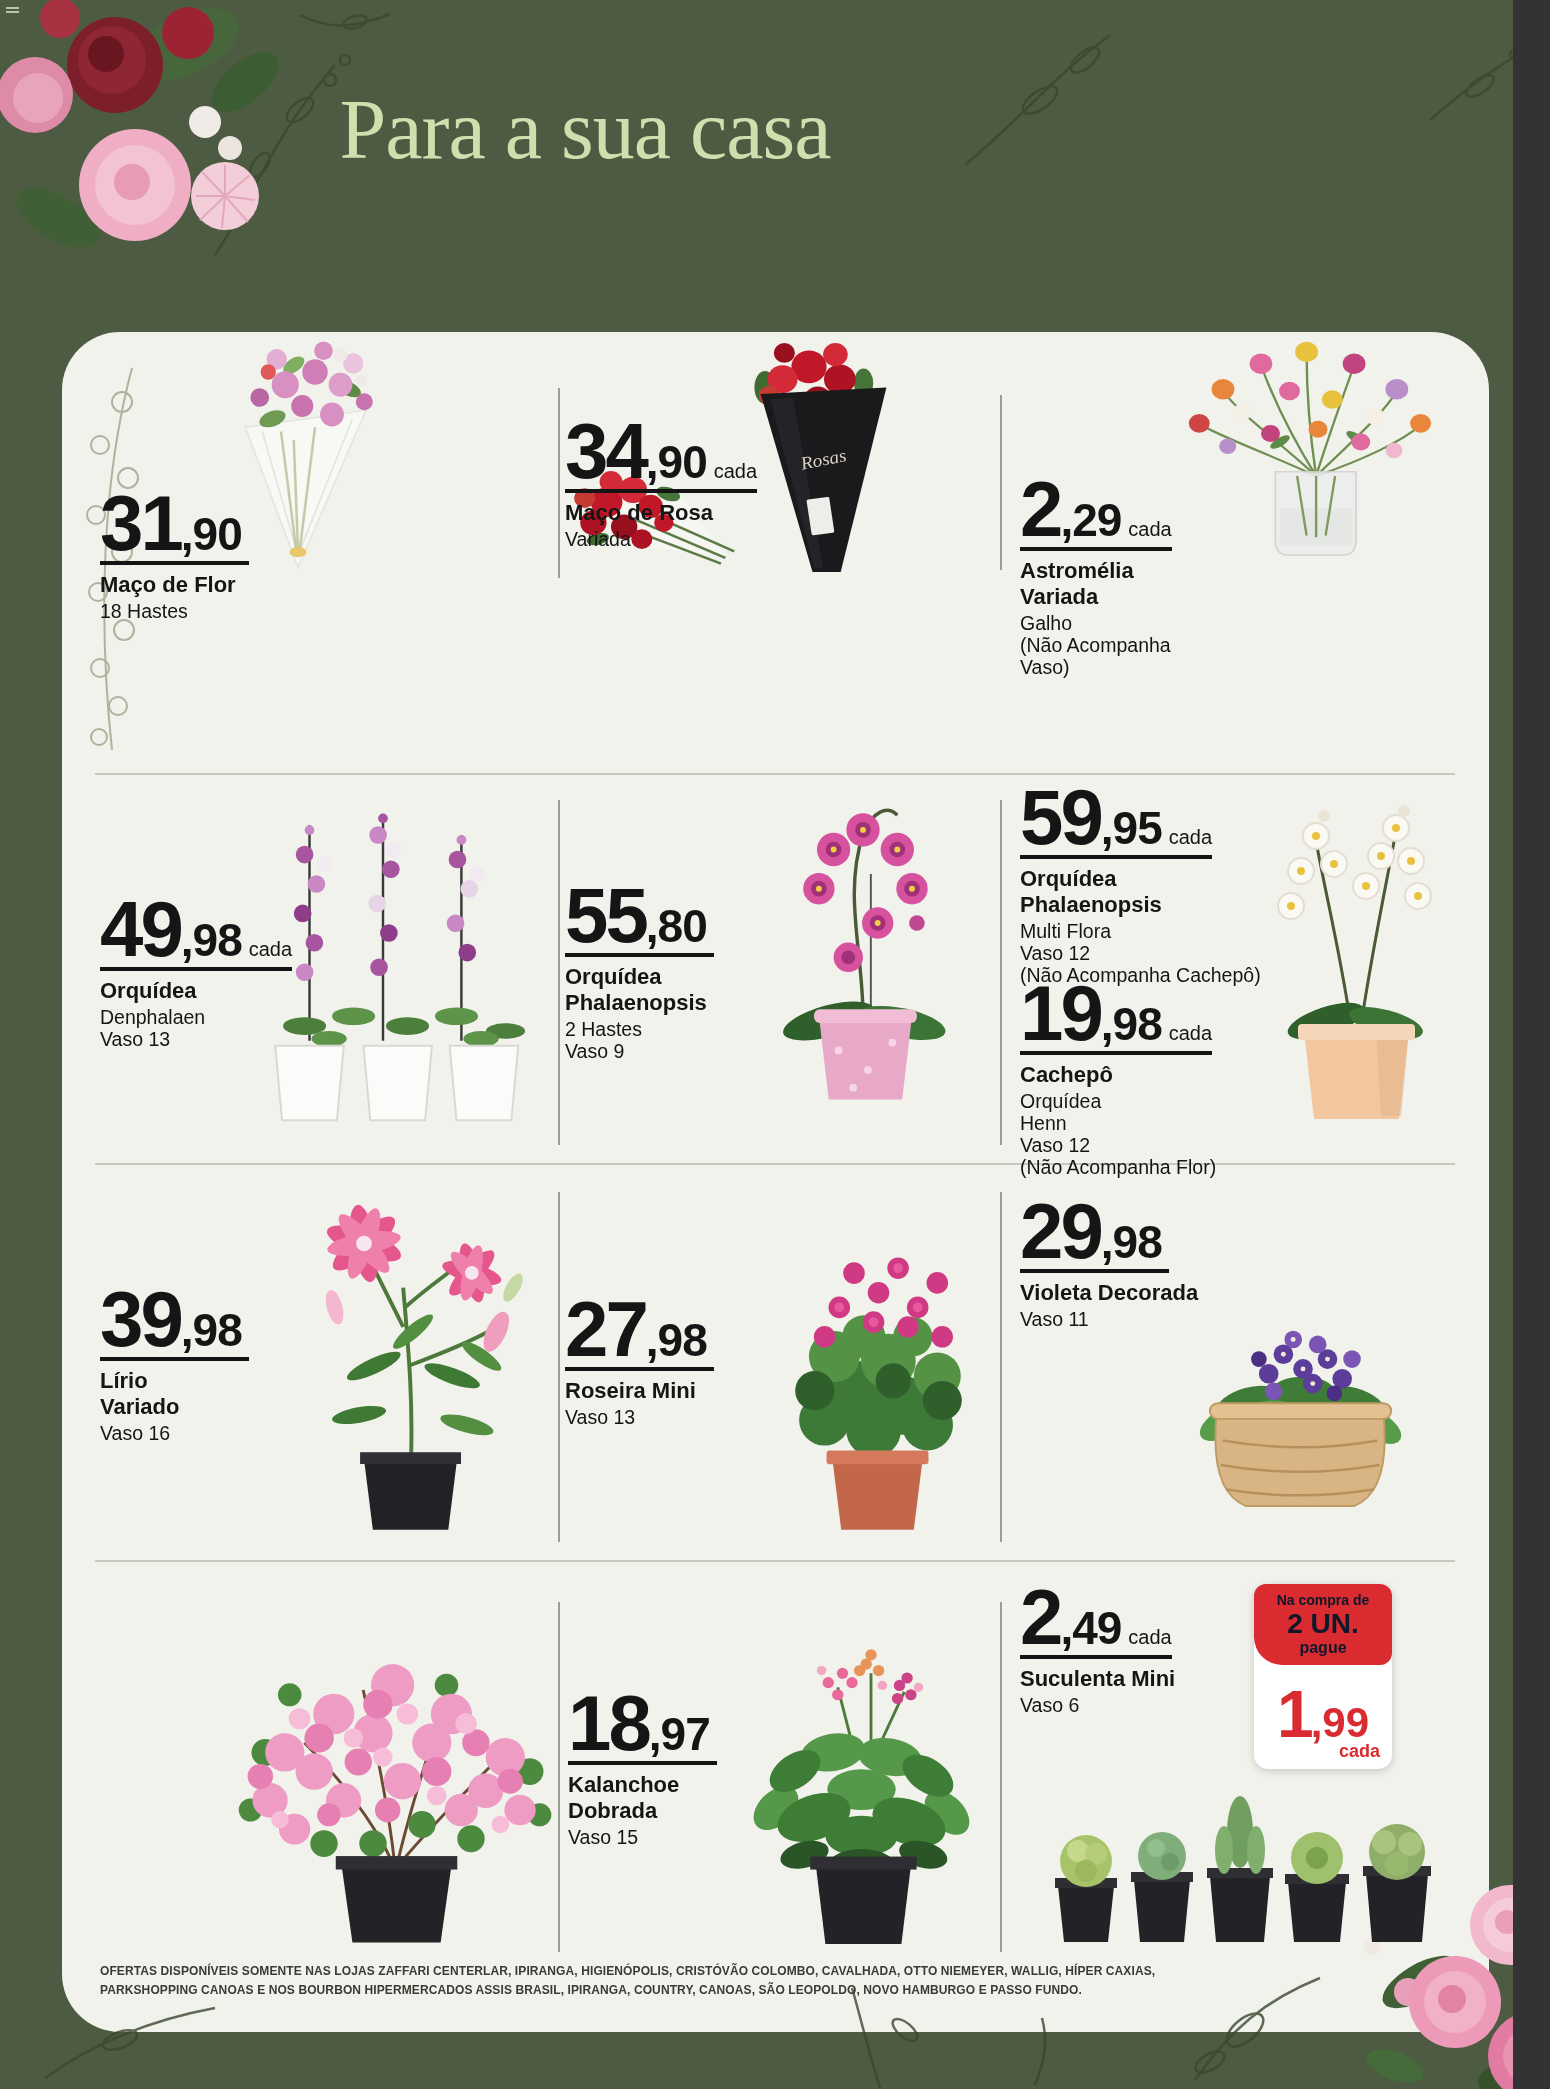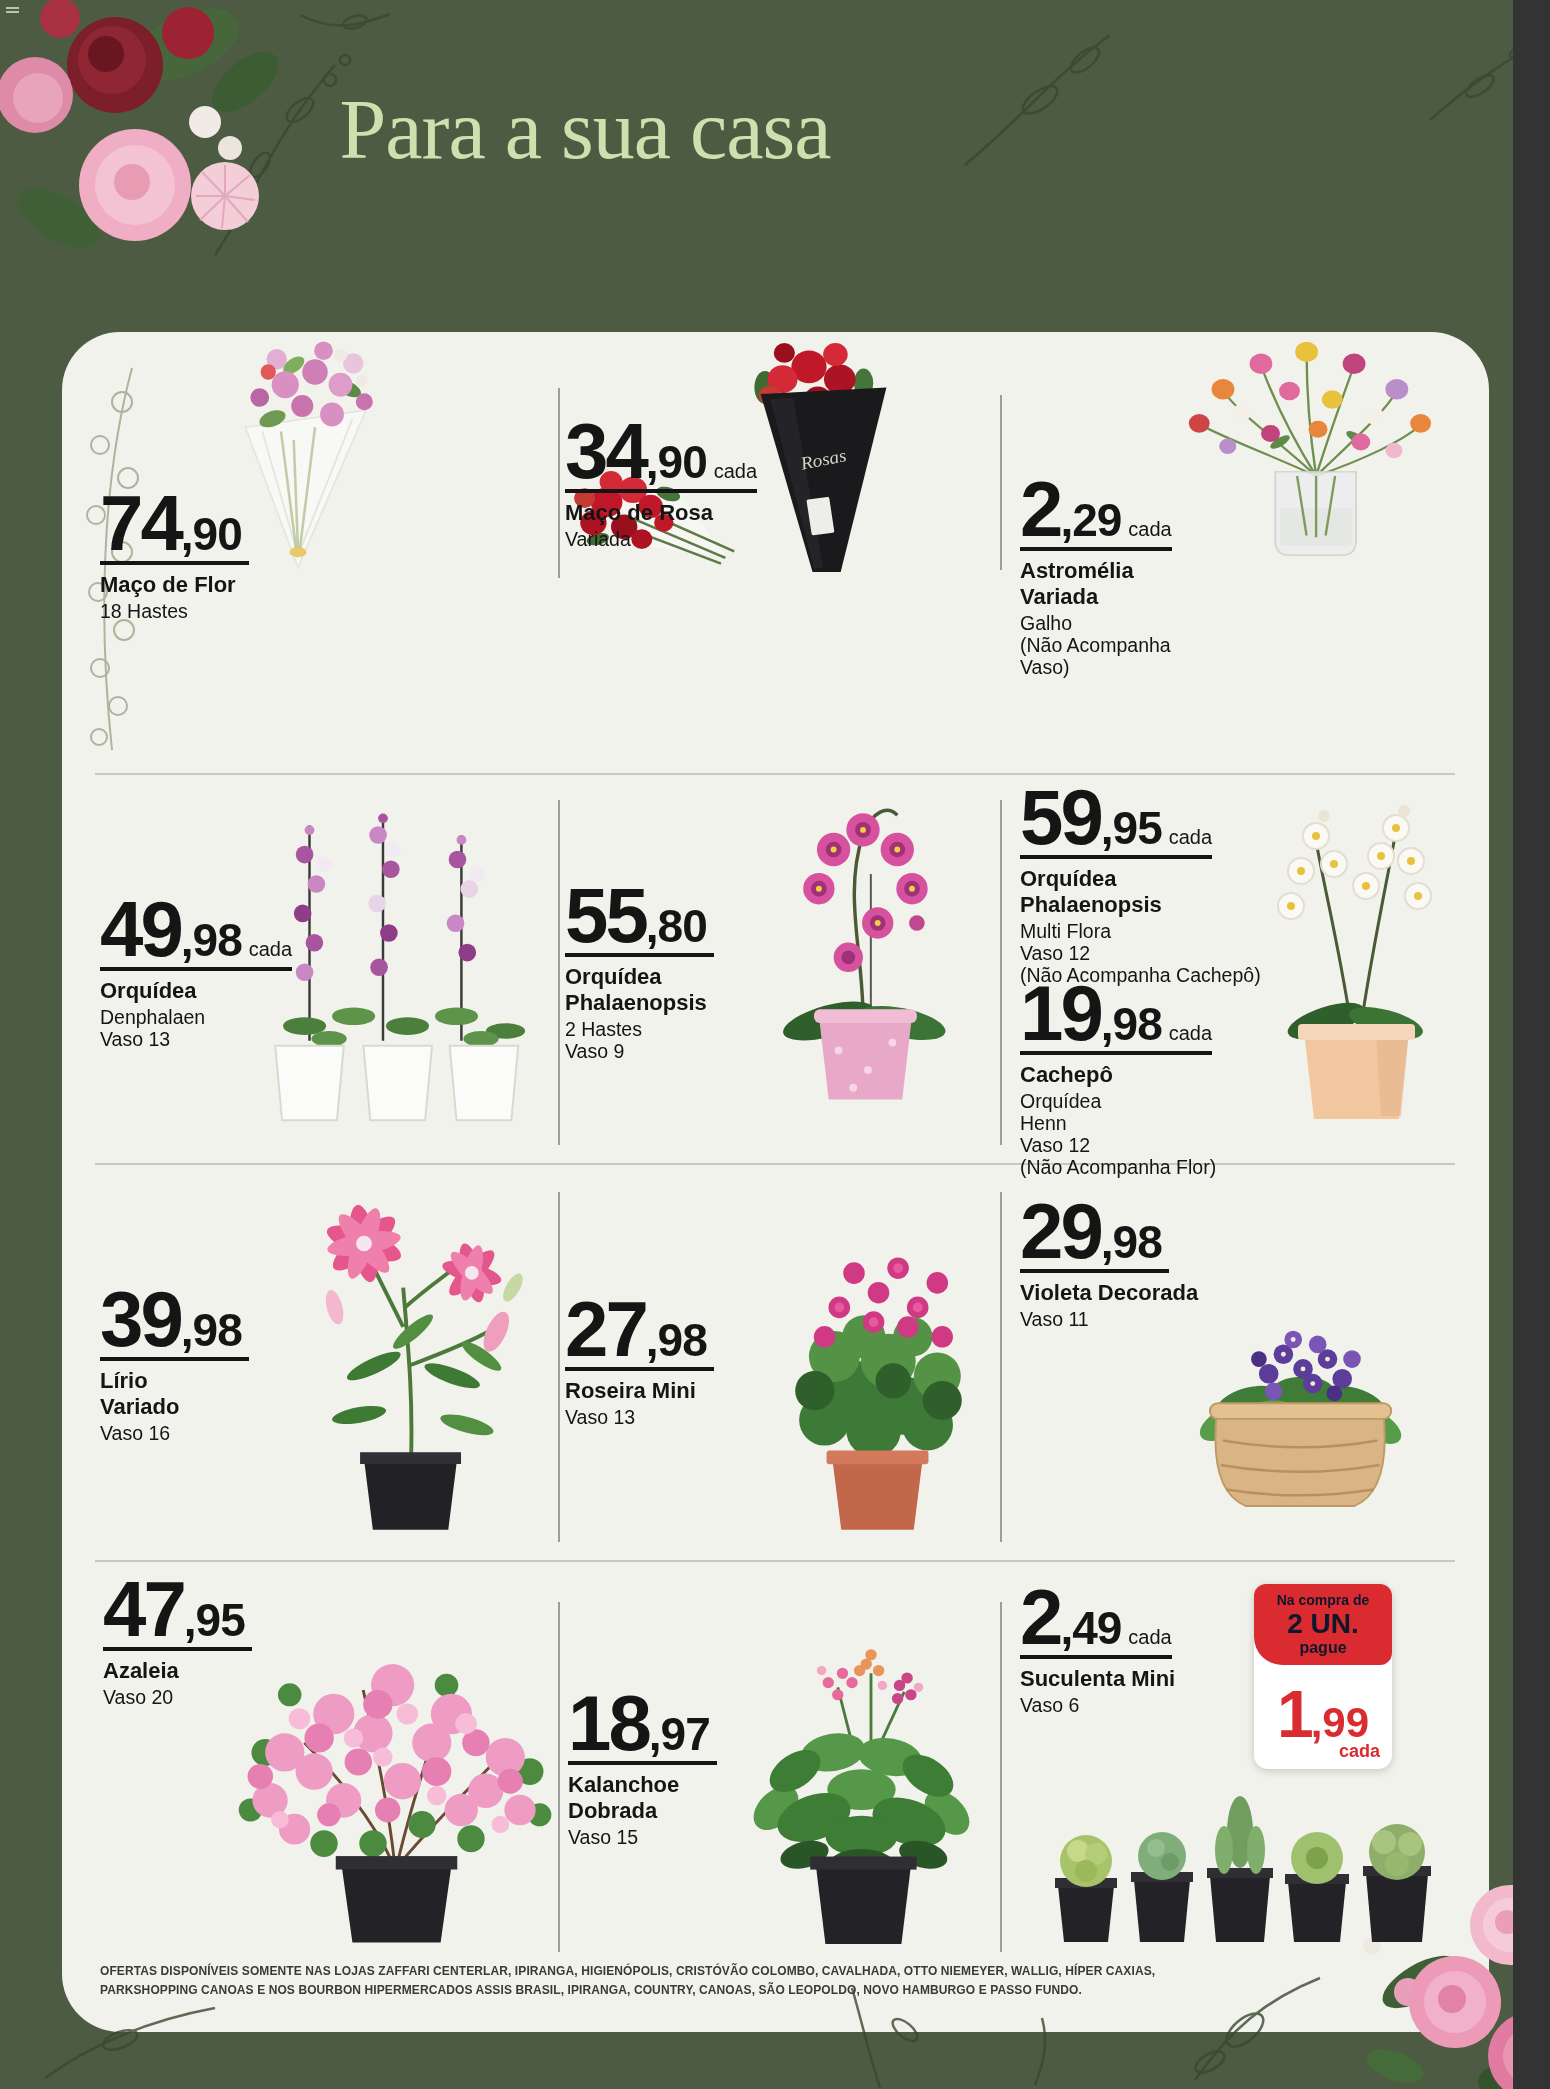--- a/index.html
+++ b/index.html
@@ -612,21 +612,21 @@
   <div class="vdiv" style="left:1000px;top:800px;height:345px;"></div>
   <div class="vdiv" style="left:558px;top:1192px;height:350px;"></div>
   <div class="vdiv" style="left:1000px;top:1192px;height:350px;"></div>
   <div class="vdiv" style="left:558px;top:1602px;height:350px;"></div>
   <div class="vdiv" style="left:1000px;top:1602px;height:350px;"></div>
   <div class="hdiv" style="left:95px;top:773px;width:1360px;"></div>
   <div class="hdiv" style="left:95px;top:1163px;width:1360px;"></div>
   <div class="hdiv" style="left:95px;top:1560px;width:1360px;"></div>
 
   <div class="pricebox" style="left:100px;top:492px;">
-    <div class="price-line"><span class="p-int">74</span><span class="p-dec">,90</span><span class="p-unit"></span></div>
+    <div class="price-line"><span class="p-int">31</span><span class="p-dec">,90</span><span class="p-unit"></span></div>
     <div class="p-name">Maço de Flor</div>
     <div class="p-details">18 Hastes</div>
   </div>
 
   <div class="pricebox" style="left:565px;top:420px;">
     <div class="price-line"><span class="p-int">34</span><span class="p-dec">,90</span><span class="p-unit">cada</span></div>
     <div class="p-name">Maço de Rosa</div>
     <div class="p-details">Variada</div>
   </div>
 
@@ -684,25 +684,20 @@
     <div class="p-name">Roseira Mini</div>
     <div class="p-details">Vaso 13</div>
   </div>
 
   <div class="pricebox" style="left:1020px;top:1200px;">
     <div class="price-line"><span class="p-int">29</span><span class="p-dec">,98</span><span class="p-unit"></span></div>
     <div class="p-name">Violeta Decorada</div>
     <div class="p-details">Vaso 11</div>
   </div>
 
-  <div class="pricebox" style="left:103px;top:1578px;">
-    <div class="price-line"><span class="p-int">47</span><span class="p-dec">,95</span><span class="p-unit"></span></div>
-    <div class="p-name">Azaleia</div>
-    <div class="p-details">Vaso 20</div>
-  </div>
 
   <div class="pricebox" style="left:568px;top:1692px;">
     <div class="price-line"><span class="p-int">18</span><span class="p-dec">,97</span><span class="p-unit"></span></div>
     <div class="p-name">Kalanchoe
 Dobrada</div>
     <div class="p-details">Vaso 15</div>
   </div>
 
   <div class="pricebox" style="left:1020px;top:1586px;">
     <div class="price-line"><span class="p-int">2</span><span class="p-dec">,49</span><span class="p-unit">cada</span></div>

